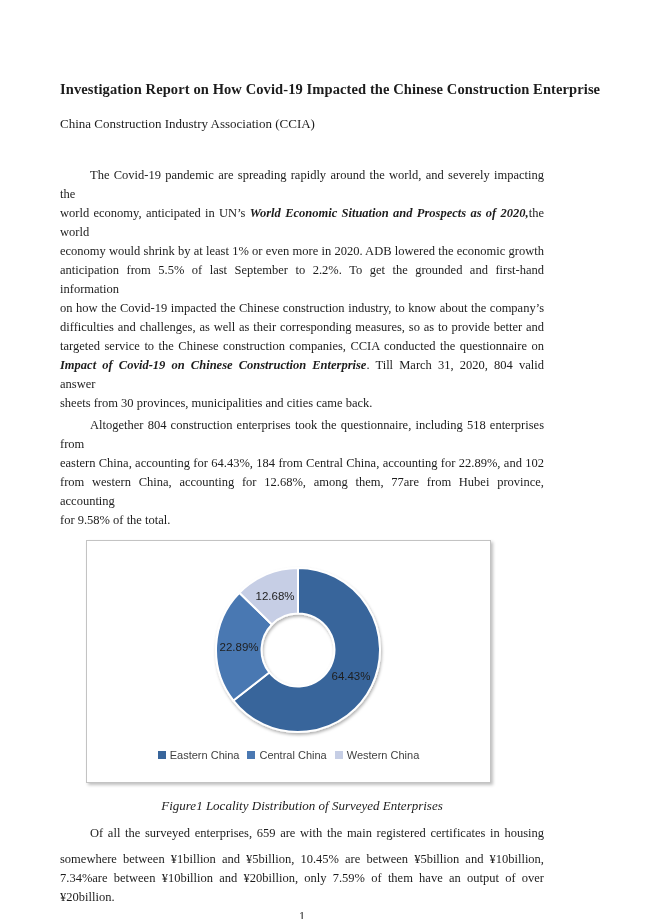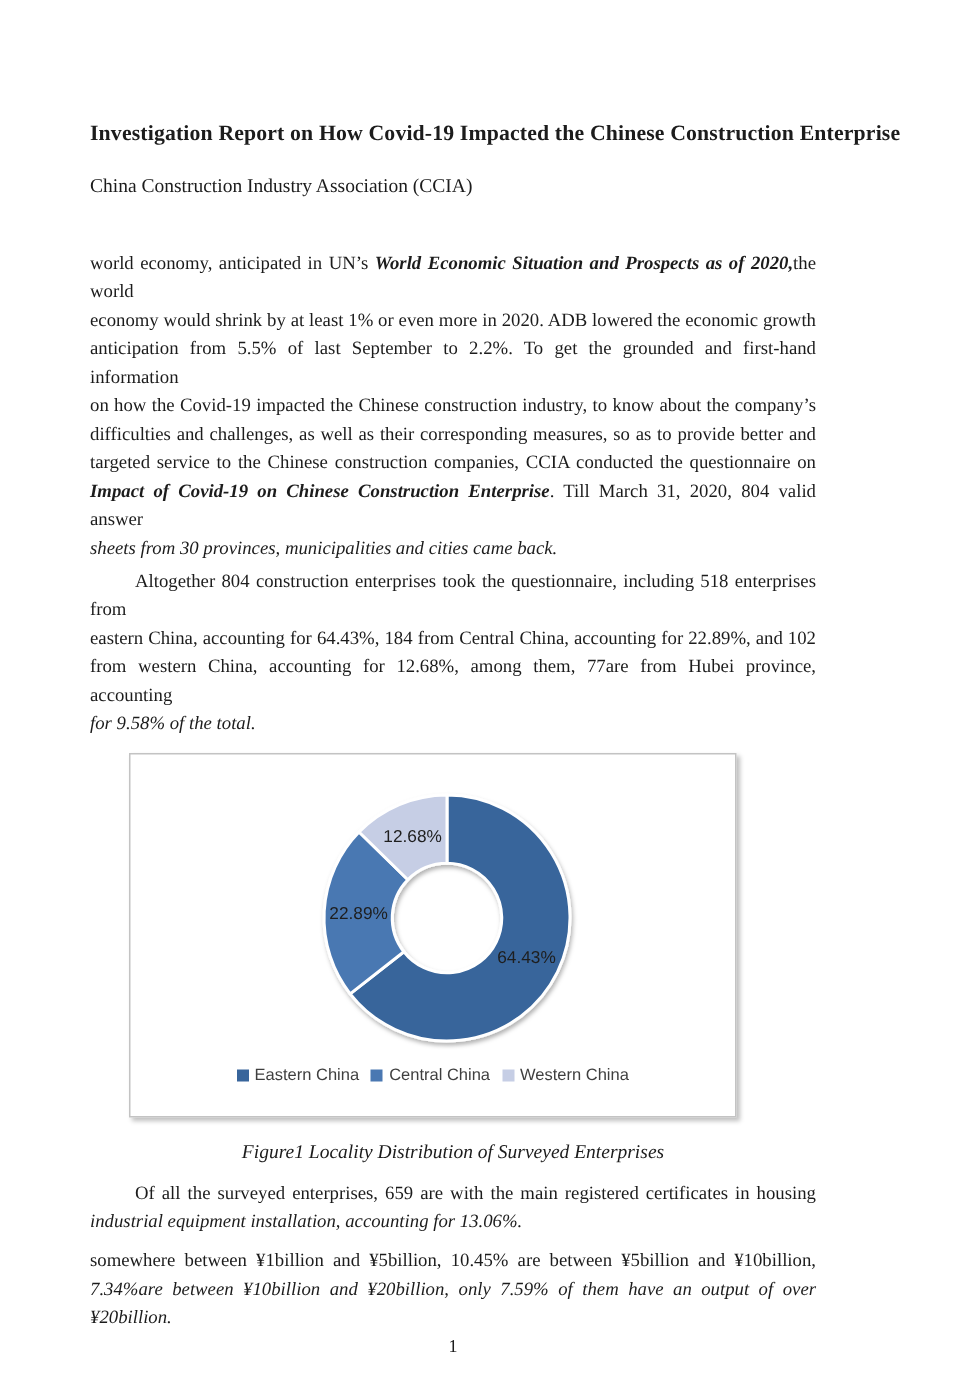--- a/index.html
+++ b/index.html
@@ -9,21 +9,21 @@
     box-sizing:border-box; padding:80px 60px 0 60px; overflow:hidden;
   }
   .title {
     font-size:14.5px; font-weight:bold; text-align:center;
     white-space:nowrap; line-height:19px; letter-spacing:0.1px;
   }
   .subtitle { font-size:13px; margin-top:15px; line-height:19px; }
   .para { font-size:12.5px; line-height:19px; }
   .para .line { text-align:justify; text-align-last:justify; }
   .para .line.first { text-indent:30px; }
-  .para .line.last { text-align-last:left;font-style:italic; }
+  .para .line.last { text-align-last:left; }
   .em { font-weight:bold; font-style:italic; }
   .p1 { margin-top:33px; }
   .heading { font-size:13px; font-weight:bold; padding-left:30px; margin-top:6px; line-height:19px; }
   .p2 { margin-top:3px; }
   .chart-box {
     width:405px; height:243px; margin:10px 0 0 26px;
     border:1px solid #c3c3c3; box-shadow:2px 2px 3px rgba(0,0,0,0.25);
     background:#ffffff; box-sizing:border-box;
     display:flex; flex-direction:column; align-items:center;
   }
@@ -42,20 +42,21 @@
   .page-number { text-align:center; font-size:12px; margin-top:2px; }
 </style>
 </head>
 <body>
 
 <div class="page">
   <div class="title">Investigation Report on How Covid-19 Impacted the Chinese Construction Enterprise</div>
   <div class="subtitle">China Construction Industry Association (CCIA)</div>
 
   <div class="para p1">
+      <div class="line first"><span>The Covid-19 pandemic are spreading rapidly around the world, and severely impacting the</span></div>
       <div class="line"><span>world economy, anticipated in UN’s </span><span class="em">World Economic Situation and Prospects as of 2020,</span><span>the world</span></div>
       <div class="line"><span>economy would shrink by at least 1% or even more in 2020. ADB lowered the economic growth</span></div>
       <div class="line"><span>anticipation from 5.5% of last September to 2.2%. To get the grounded and first-hand information</span></div>
       <div class="line"><span>on how the Covid-19 impacted the Chinese construction industry, to know about the company’s</span></div>
       <div class="line"><span>difficulties and challenges, as well as their corresponding measures, so as to provide better and</span></div>
       <div class="line"><span>targeted service to the Chinese construction companies, CCIA conducted the questionnaire on</span></div>
       <div class="line"><span class="em">Impact of Covid-19 on Chinese Construction Enterprise</span><span>. Till March 31, 2020, 804 valid answer</span></div>
       <div class="line last"><span>sheets from 30 provinces, municipalities and cities came back.</span></div>
     </div>
 
@@ -98,21 +99,20 @@
           <span class="legend-swatch" style="background: rgb(198, 206, 229);"></span>
           <span>Western China</span>
         </span>
       </div>
   </div>
 
   <div class="caption">Figure1 Locality Distribution of Surveyed Enterprises</div>
 
   <div class="para p3">
       <div class="line first"><span>Of all the surveyed enterprises, 659 are with the main registered certificates in housing</span></div>
-      <div class="line last"><span>industrial equipment installation, accounting for 13.06%.</span></div>
     </div>
   <div class="para p4">
       <div class="line"><span>somewhere between ¥1billion and ¥5billion, 10.45% are between ¥5billion and ¥10billion,</span></div>
       <div class="line last"><span>7.34%are between ¥10billion and ¥20billion, only 7.59% of them have an output of over ¥20billion.</span></div>
     </div>
 
   <div class="page-number">1</div>
 </div>
 
 </body></html>

